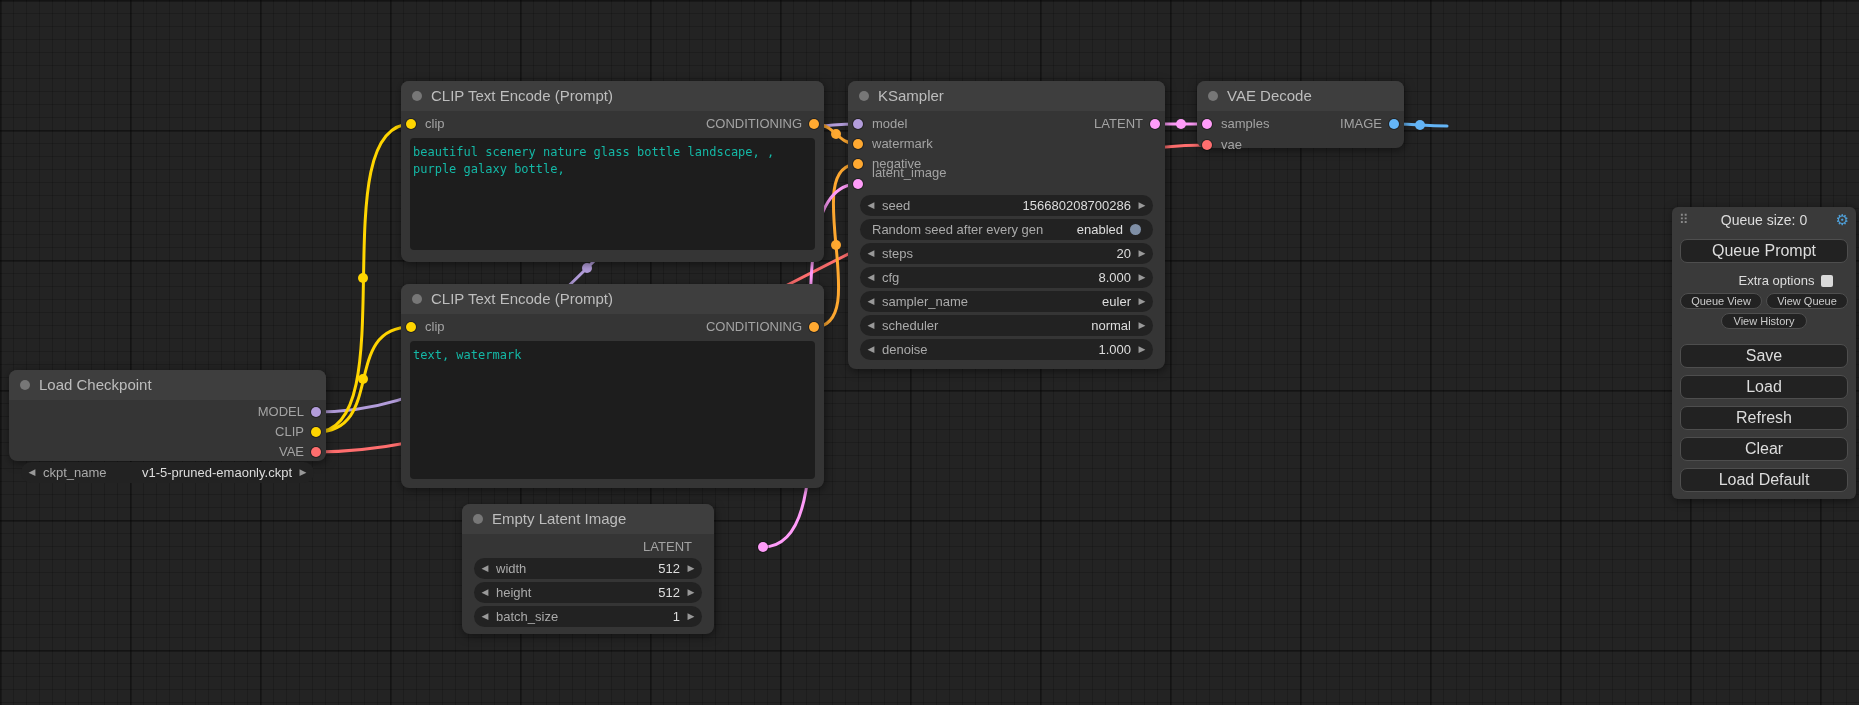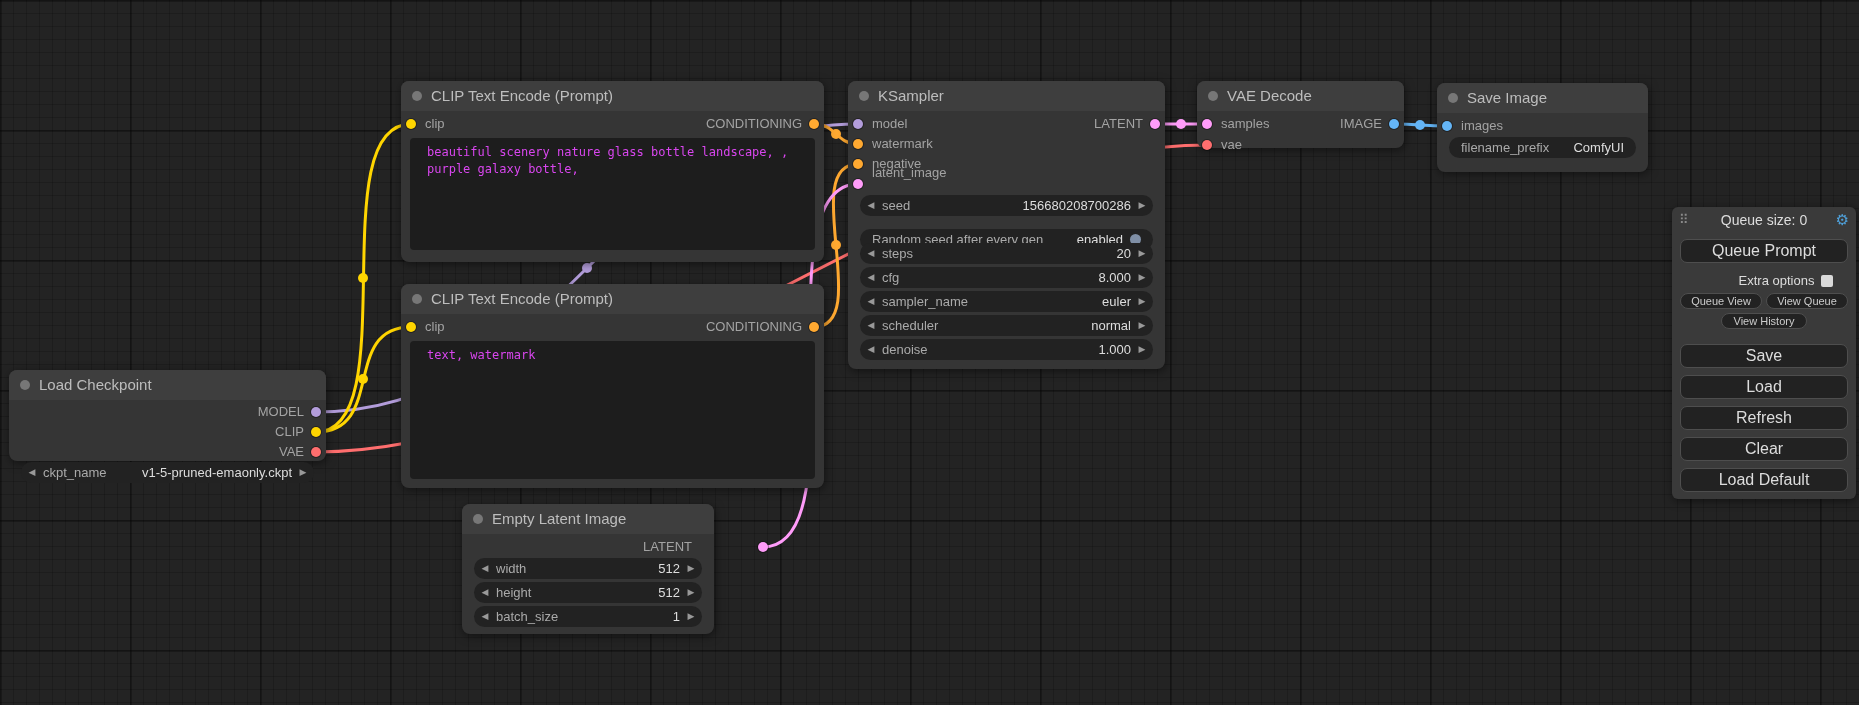--- a/index.html
+++ b/index.html
@@ -33,23 +33,23 @@
   .widget{
     position:absolute;left:12px;right:12px;height:21px;background:#222;border-radius:11px;
     display:flex;align-items:center;box-sizing:border-box;font-size:13px;color:#aaa;overflow:hidden;
   }
   .warrow{font-size:9px;color:#999;width:22px;text-align:center;flex:0 0 auto;line-height:21px;}
   .wlabel{flex:0 1 auto;white-space:nowrap;}
   .wvalue{margin-left:auto;color:#ddd;white-space:nowrap;}
   .widget.noarrow{padding:0 12px;}
   .toggledot{flex:0 0 auto;width:11px;height:11px;border-radius:50%;margin-left:7px;}
   .tarea{
-    position:absolute;background:#1d1d1d;border-radius:4px;color:#d946ef;
+    position:absolute;background:#1d1d1d;border-radius:4px;color:#14b8a6;
     font-family:"DejaVu Sans Mono",monospace;font-size:12px;line-height:1.4;
-    padding:6px 17px;box-sizing:border-box;white-space:pre-wrap;overflow:hidden;
+    padding:6px 3px;box-sizing:border-box;white-space:pre-wrap;overflow:hidden;
   }
   .qpanel{
     position:absolute;left:1672px;top:207px;width:184px;height:292px;background:#3a3a3a;
     border-radius:6px;z-index:4;box-shadow:1px 2px 10px rgba(0,0,0,0.5);
   }
   .qhandle{position:absolute;left:7px;top:5px;color:#8a8a8a;font-size:13px;}
   .qsize{position:absolute;left:0;right:0;top:0;height:26px;line-height:26px;text-align:center;font-size:14px;color:#ddd;}
   .qgear{position:absolute;right:7px;top:4px;font-size:15px;line-height:18px;}
   .qbtn{
     position:absolute;left:8px;right:8px;height:24px;background:#222;border:1px solid #4e4e4e;
@@ -170,21 +170,21 @@
     <span class="port" style="left: 5px; top: 58px; background-color: rgb(255, 169, 49);"></span>
     <span class="port" style="left: 5px; top: 78px; background-color: rgb(255, 169, 49);"></span>
     <span class="port" style="left: 5px; top: 98px; background-color: rgb(255, 156, 249);"></span>
     <span class="port" style="left: 302px; top: 38px; background-color: rgb(255, 156, 249);"></span>
     <div class="widget" style="top:114px">
       <span class="warrow">◀</span>
       <span class="wlabel">seed</span>
       <span class="wvalue">156680208700286</span>
       <span class="warrow">▶</span>
     </div>
-    <div class="widget noarrow" style="top:148px">
+    <div class="widget noarrow" style="top:138px">
       <span class="wlabel">Random seed after every gen</span>
       <span class="wvalue">enabled</span>
       <span class="toggledot" style="background-color: rgb(127, 143, 166);"></span>
     </div>
     <div class="widget" style="top:162px">
       <span class="warrow">◀</span>
       <span class="wlabel">steps</span>
       <span class="wvalue">20</span>
       <span class="warrow">▶</span>
     </div>
@@ -220,32 +220,20 @@
       <span>VAE Decode</span>
     </div>
     <div class="slot in" style="top:33px">samples</div>
     <div class="slot in" style="top:54px">vae</div>
     <div class="slot out" style="top:33px">IMAGE</div>
     <span class="port" style="left: 5px; top: 38px; background-color: rgb(255, 156, 249);"></span>
     <span class="port" style="left: 5px; top: 59px; background-color: rgb(255, 110, 110);"></span>
     <span class="port" style="left: 192px; top: 38px; background-color: rgb(100, 181, 246);"></span>
   </div>
 
-  <div class="node" style="left:1437px;top:83px;width:211px;height:89px">
-    <div class="ntitle">
-      <span class="tdot" style="background-color: rgb(119, 119, 119);"></span>
-      <span>Save Image</span>
-    </div>
-    <div class="slot in" style="top:33px">images</div>
-    <span class="port" style="left: 5px; top: 38px; background-color: rgb(100, 181, 246);"></span>
-    <div class="widget noarrow" style="top:54px">
-      <span class="wlabel">filename_prefix</span>
-      <span class="wvalue">ComfyUI</span>
-    </div>
-  </div>
 
   <div class="qpanel">
     <span class="qhandle">⠿</span>
     <div class="qsize">Queue size: 0</div>
     <span class="qgear" style="color: rgb(79, 160, 217);">⚙</span>
     <div class="qbtn" style="top:32px">Queue Prompt</div>
     <div class="qextra" style="top:66px">
       <span>Extra options</span><span class="qcheck"></span>
     </div>
     <div class="qbtn small" style="top:86px;left:8px;right:auto;width:82px">Queue View</div>

